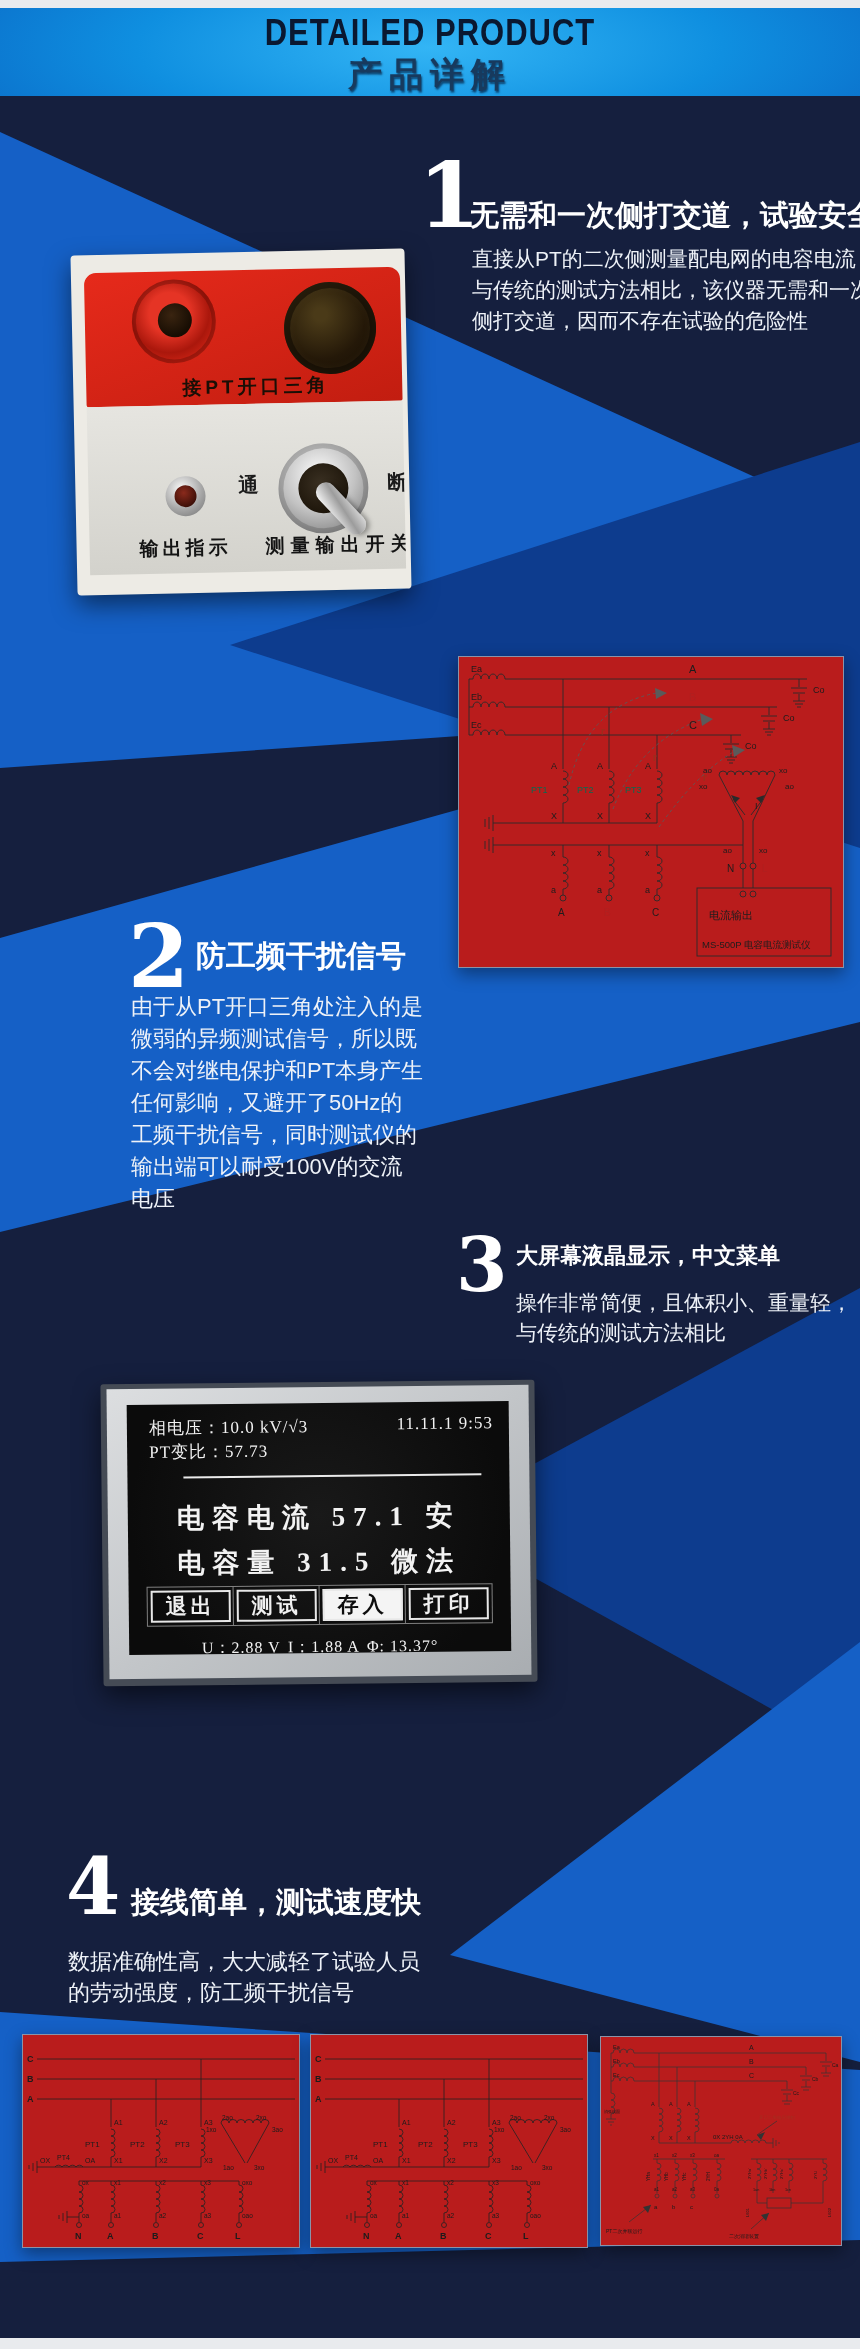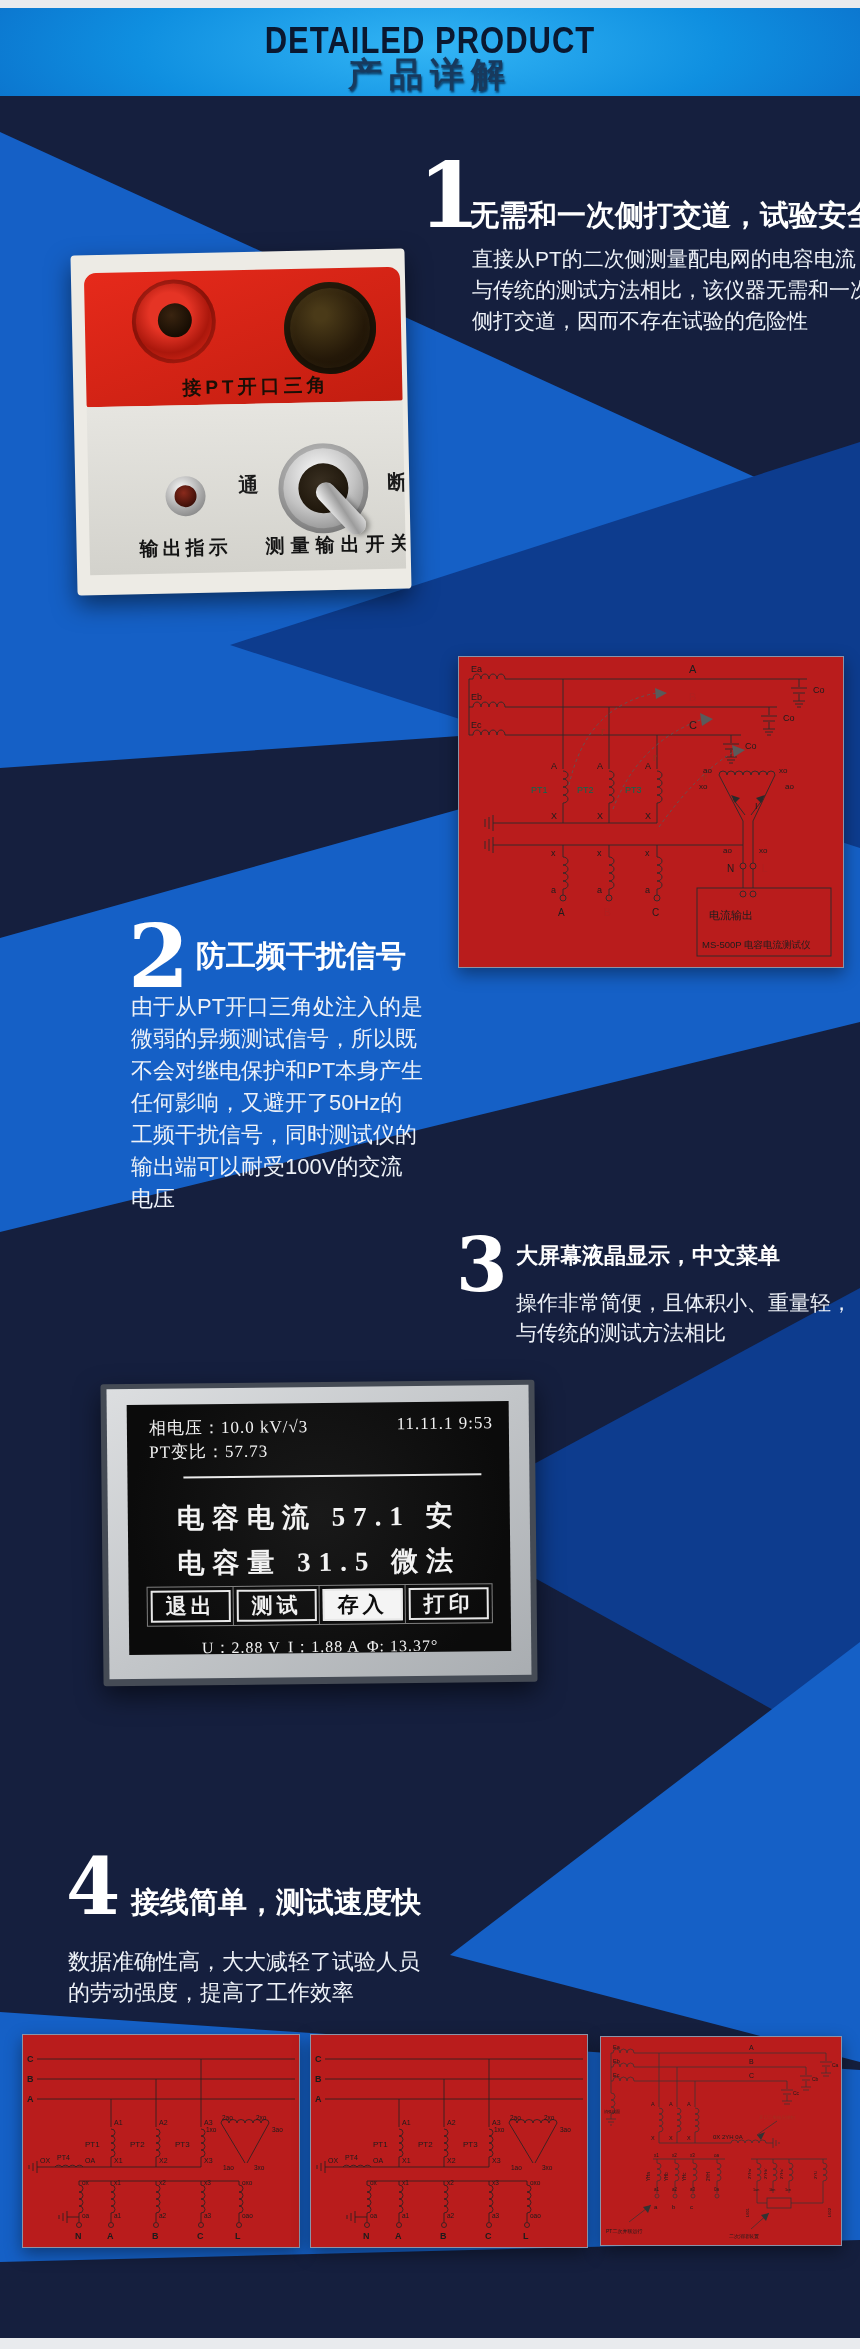--- a/index.html
+++ b/index.html
@@ -12,21 +12,21 @@
   #bb2{clip-path:polygon(0 938px,860px 697px,860px 1022px,0 1232px);}
   #mb1{clip-path:polygon(230px 645px,860px 442px,860px 848px);}
   #mb2{clip-path:polygon(430px 1520px,860px 1288px,860px 1758px);}
   #bb4{clip-path:polygon(450px 1955px,860px 1642px,860px 2062px);}
   #bb3{clip-path:polygon(0 2012px,860px 2070px,860px 2240px,0 2262px);}
   .strip{position:absolute;left:0;width:860px;background:#e9ebee;z-index:3;}
   
   #header{position:absolute;left:0;top:8px;width:860px;height:88px;z-index:4;
     background:radial-gradient(ellipse 62% 170% at 50% 45%,#33b5f5 0%,#0f8fe0 55%,#0a6cc8 100%);}
   #hdr-en{position:absolute;left:0;top:7px;width:860px;text-align:center;
-    font-size:31px;font-weight:900;letter-spacing:1px;color:#0a1830;margin-top:8px;}
+    font-size:31px;font-weight:900;letter-spacing:1px;color:#0a1830;}
   #hdr-en span{display:inline-block;transform:scaleY(1.18);}
   #hdr-zh{position:absolute;left:0;top:44px;width:860px;text-align:center;
     font-size:34px;font-weight:900;letter-spacing:7px;color:#173a5e;
     text-shadow:1px 2px 2px rgba(0,15,45,.65);}
   
   .num{position:absolute;z-index:5;color:#ffffff;font-family:"DejaVu Serif",serif;
        font-weight:700;line-height:1;}
   .stitle{position:absolute;z-index:5;color:#ffffff;font-weight:700;white-space:nowrap;}
   .sdesc{position:absolute;z-index:5;color:#eef2f8;white-space:nowrap;}
   .sdesc div{white-space:nowrap;}
@@ -281,21 +281,21 @@
           <span>Φ: 13.37°</span>
         </div>
       </div>
     </div>
   </div>
 
   <div class="num" style="left:66px;top:1848px;font-size:78px;">4</div>
   <div class="stitle" style="left:131px;top:1883px;font-size:29px;">接线简单，测试速度快</div>
   <div class="sdesc" style="left:68px;top:1934px;font-size:22px;line-height:31px;margin-top:12px;">
     <div>数据准确性高，大大减轻了试验人员</div>
-    <div>的劳动强度，提高了工作效率</div>
+    <div>的劳动强度，防工频干扰信号</div>
   </div>
 
   <div id="diagA" class="wbox">
     <svg width="276" height="212" viewBox="0 0 276 212">
       <g stroke="#222" stroke-width="0.8" fill="none">
         <path d="M14,24 H272 M14,44 H272 M14,64 H272"></path>
         <path d="M178,24 V92 M133,44 V92 M88,64 V92"></path>
         <path d="M88,94 a4,3.5 0 0 1 0,7 a4,3.5 0 0 1 0,7 a4,3.5 0 0 1 0,7 a4,3.5 0 0 1 0,7 V132"></path>
         <path d="M133,94 a4,3.5 0 0 1 0,7 a4,3.5 0 0 1 0,7 a4,3.5 0 0 1 0,7 a4,3.5 0 0 1 0,7 V132"></path>
         <path d="M178,94 a4,3.5 0 0 1 0,7 a4,3.5 0 0 1 0,7 a4,3.5 0 0 1 0,7 a4,3.5 0 0 1 0,7 V132"></path>

